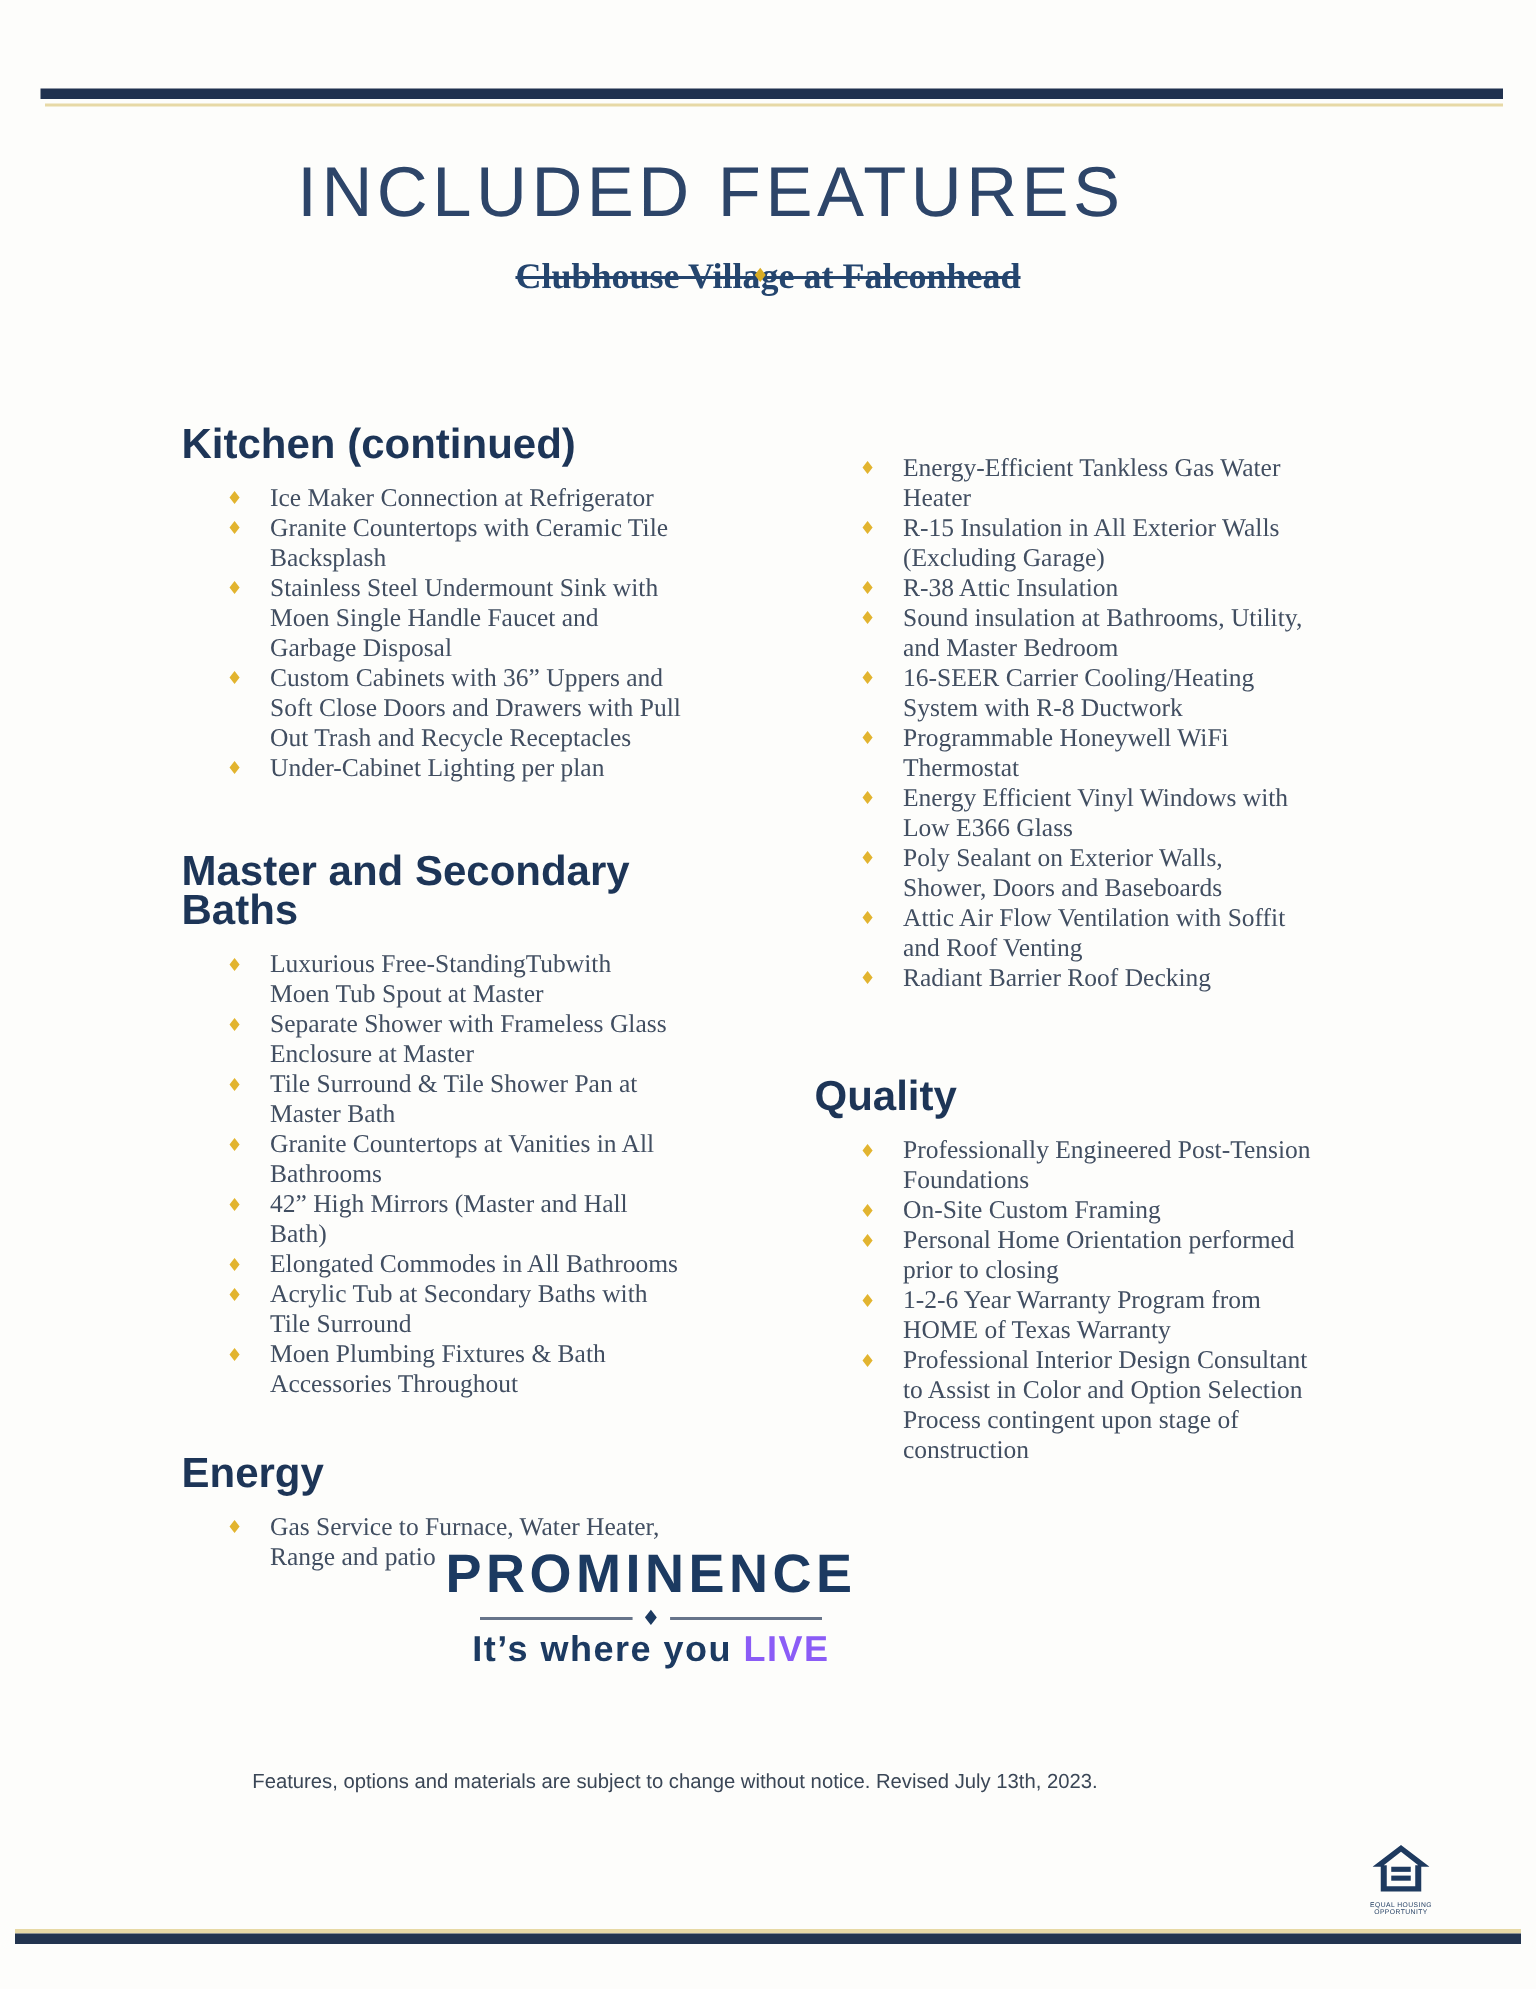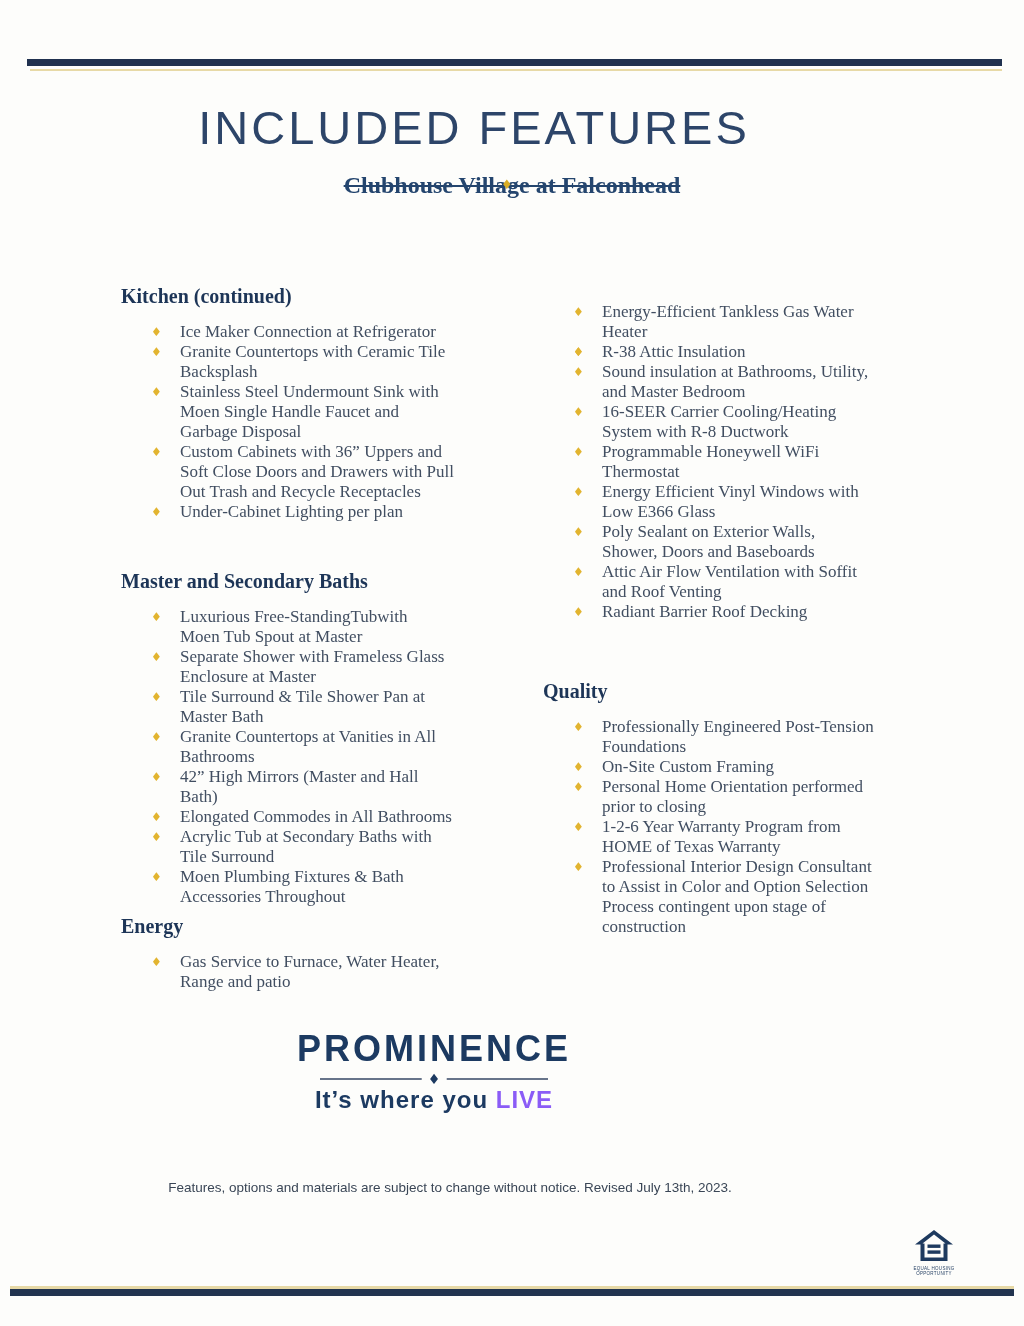--- a/index.html
+++ b/index.html
@@ -39,26 +39,26 @@
     color:#d9ad25;font-size:13px;line-height:1;
     font-family:"DejaVu Sans", sans-serif;
   }
 
   
   .col{position:absolute;top:283px;}
   .col-left{left:121px;width:370px;}
   .col-right{left:543px;width:372px;}
   .col h2{
     margin:0 0 13px 0;
-    font-family:Liberation Serif, serif;
-    font-weight:700;font-size:20px;line-height:26px;
+    font-family:Liberation Sans, sans-serif;
+    font-weight:700;font-size:28px;line-height:26px;
     color:#1d3557;
   }
   .col h2.gap-lg{margin-top:46px;}
-  .col h2.gap-md{margin-top:6px;}
+  .col h2.gap-md{margin-top:36px;}
   .col h2.gap-xl{margin-top:56px;}
   .feature-list{list-style:none;margin:0;padding:0;}
   .feature-list.cont{padding-top:19px;}
   .feature-list li{
     position:relative;padding-left:59px;
     font-size:17px;line-height:20px;color:#414e61;
   }
   .feature-list li .txt{white-space:pre-line;}
   .feature-list li .blt{
     position:absolute;left:30px;top:4px;
@@ -162,21 +162,22 @@
     <ul class="feature-list">
       <li><span class="blt">♦</span><span class="txt">Gas Service to Furnace, Water Heater,
 Range and patio</span></li>
     </ul>
   </section>
 
   <section class="col col-right">
     <ul class="feature-list cont">
       <li><span class="blt">♦</span><span class="txt">Energy-Efficient Tankless Gas Water
 Heater</span></li>
-      <li><span class="blt">♦</span></li>
+      <li><span class="blt">♦</span><span class="txt">R-15 Insulation in All Exterior Walls
+(Excluding Garage)</span></li>
       <li><span class="blt">♦</span><span class="txt">R-38 Attic Insulation</span></li>
       <li><span class="blt">♦</span><span class="txt">Sound insulation at Bathrooms, Utility,
 and Master Bedroom</span></li>
       <li><span class="blt">♦</span><span class="txt">16-SEER Carrier Cooling/Heating
 System with R-8 Ductwork</span></li>
       <li><span class="blt">♦</span><span class="txt">Programmable Honeywell WiFi
 Thermostat</span></li>
       <li><span class="blt">♦</span><span class="txt">Energy Efficient Vinyl Windows with
 Low E366 Glass</span></li>
       <li><span class="blt">♦</span><span class="txt">Poly Sealant on Exterior Walls,

